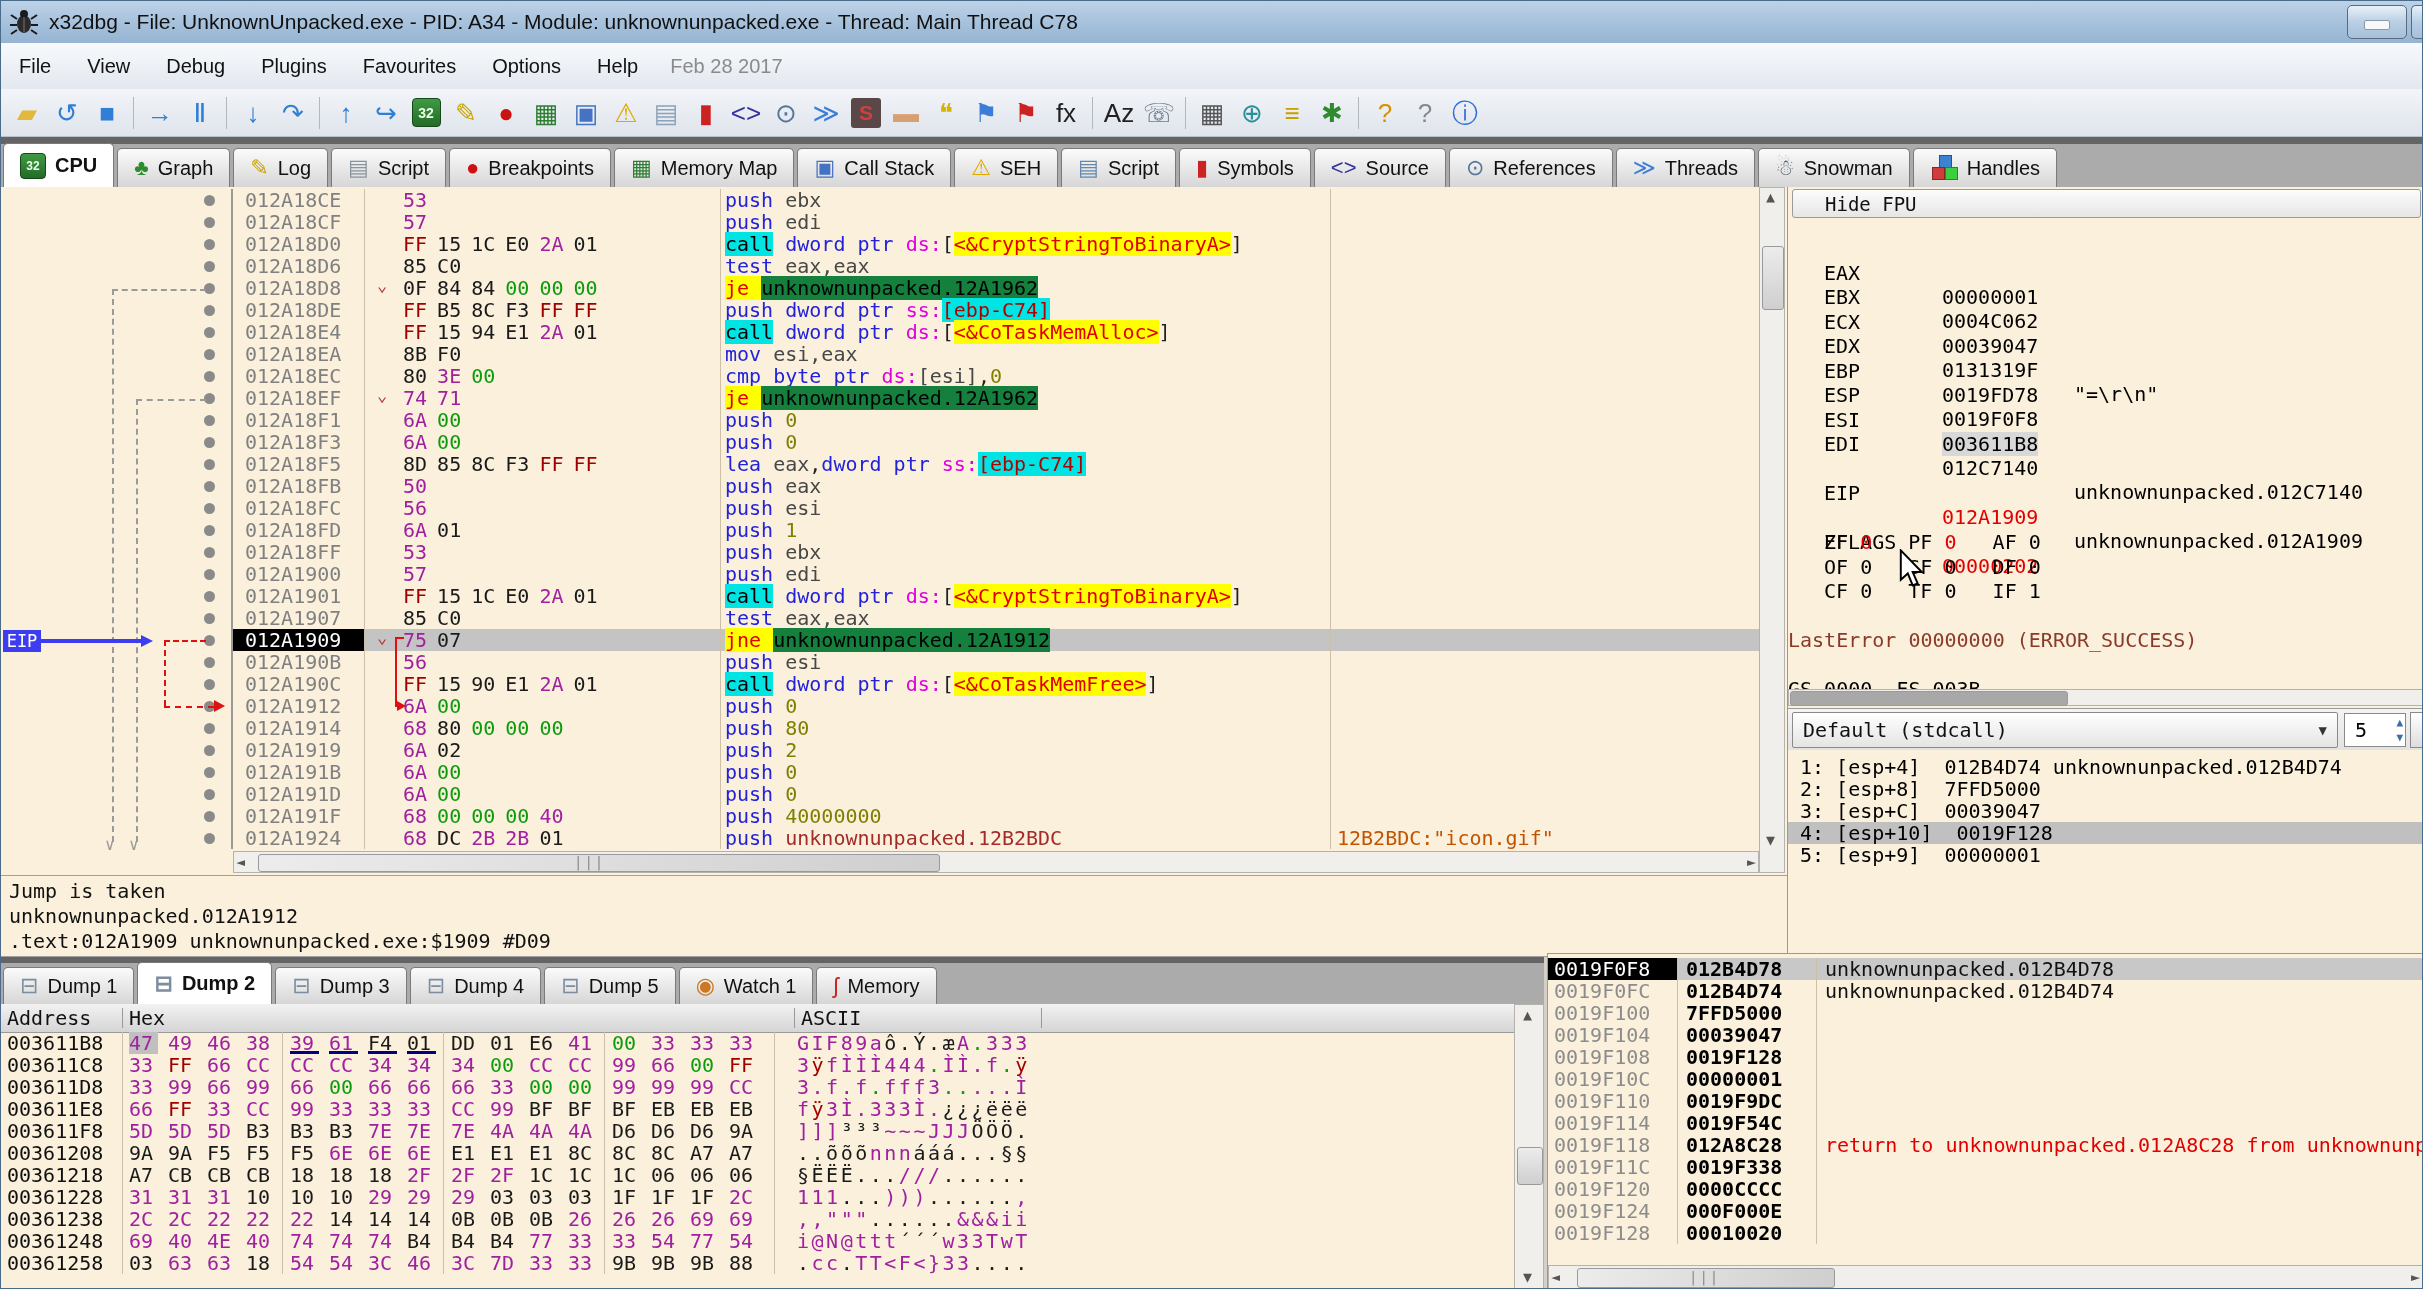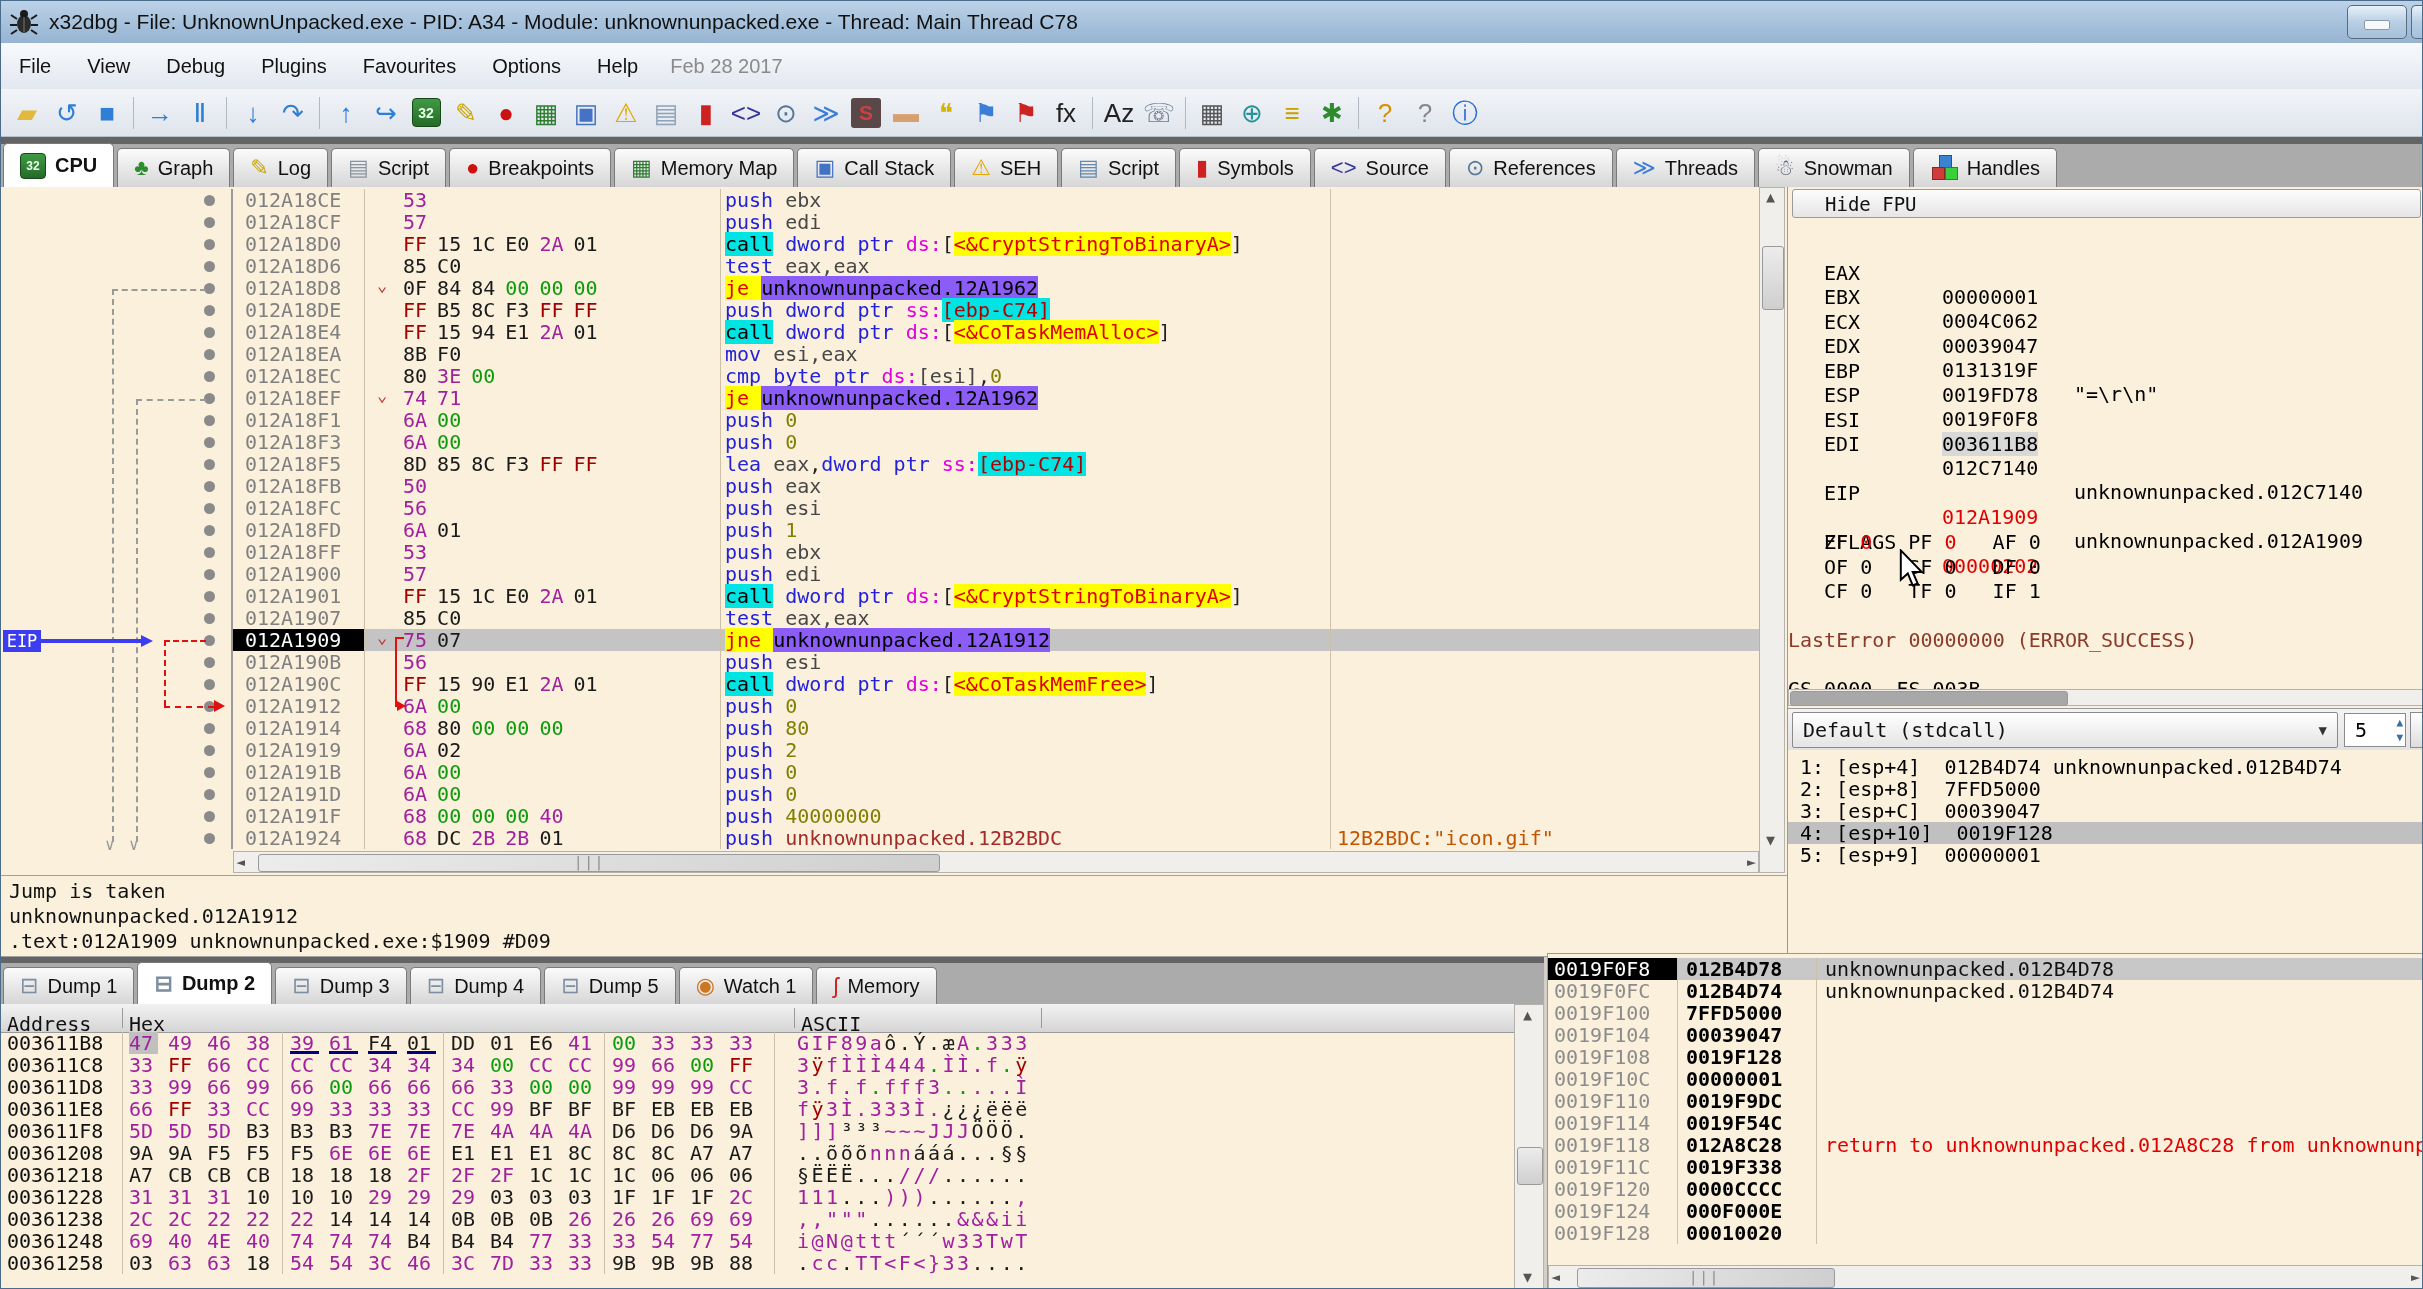--- a/index.html
+++ b/index.html
@@ -61,21 +61,21 @@
   .db{width:356px;padding-left:38px;border-right:1px solid #cdbfa8;flex:none;position:relative;}
   .di{width:610px;padding-left:4px;border-right:1px solid #cdbfa8;flex:none;}
   .dc{flex:1;padding-left:6px;color:#c25400;}
   .drow.cur .da{background:#000;color:#fff;}
   .drow.cur .db,.drow.cur .di,.drow.cur .dc{background:#c4c4c4;}
   .jmark{position:absolute;left:12px;top:-3px;color:#c03030;font-size:17px;}
   .byte{margin-right:10px;}
   .c0{color:#0b9c0b;} .cf{color:#a00000;} .cp{color:#a020a0;} .ck{color:#1a1a1a;}
   .t-mn{color:#2222dd;} .t-reg{color:#474747;} .t-imm{color:#7f7f00;} .t-seg{color:#e100e1;}
   .t-call{background:#00e4e4;color:#000;} .t-jcc{background:#ffff00;color:#e10000;}
-  .t-sym{background:#ffff00;color:#e10000;} .t-symop{background:#8b5cf6;color:#000;}
+  .t-sym{background:#ffff00;color:#e10000;} .t-symop{background:#15803d;color:#000;}
   .t-brk{background:#00e4e4;color:#b00000;} .t-plain{color:#222;} .t-addr{color:#a52a2a;}
   
   .dashv{position:absolute;border-left:2px dashed #9a9a9a;width:0;}
   .dashh{position:absolute;border-top:2px dashed #9a9a9a;height:0;}
   .dasharrow{position:absolute;color:#9a9a9a;font-size:16px;}
   .redv{position:absolute;border-left:2px dashed #e01010;width:0;}
   .redh{position:absolute;border-top:2px dashed #e01010;height:0;}
   .redsolidv{position:absolute;border-left:2px solid #e01010;width:0;}
   .redsolidh{position:absolute;border-top:2px solid #e01010;height:0;}
   .arrR{position:absolute;width:0;height:0;border-top:6px solid transparent;border-bottom:6px solid transparent;}
@@ -116,21 +116,21 @@
   #argcount{width:62px;height:34px;background:#fff;border:1px solid #8a8a8a;margin-left:6px;
     display:flex;align-items:center;font-size:20px;padding-left:10px;box-sizing:border-box;position:relative;}
   #argcount .spin{position:absolute;right:2px;top:1px;display:flex;flex-direction:column;font-size:11px;color:#3b6ea5;line-height:15px;}
   #ccstub{width:14px;height:34px;border:1px solid #8a8a8a;border-right:none;background:linear-gradient(#fff,#ddd);margin-left:4px;}
   .argrow{position:absolute;left:0;width:100%;height:22px;line-height:22px;white-space:pre;padding-left:12px;box-sizing:border-box;color:#000;}
   .argrow.sel{background:#c0c0c0;}
   
   #dumppane{position:absolute;left:0;top:1003px;width:1543px;height:286px;background:#faf0dc;overflow:hidden;}
   #dumphead{position:absolute;left:0;top:0;width:100%;height:28px;
     background:linear-gradient(#f2f2f2,#d5d5d5);border-bottom:1px solid #9a9a9a;font-size:20px;color:#111;}
-  #dumphead span{position:absolute;top:8px;}
+  #dumphead span{position:absolute;top:2px;}
   #dumphead .hsep{position:absolute;top:4px;width:1px;height:20px;background:#9a9a9a;}
   .hrow{display:flex;height:22px;line-height:22px;font-size:20px;white-space:pre;}
   .haddr{width:122px;padding-left:6px;color:#111;border-right:1px solid #cdbfa8;flex:none;box-sizing:border-box;}
   .hbytes{padding-left:6px;display:flex;flex:none;}
   .hb{display:inline-block;width:29px;margin-right:10px;text-align:left;}
   .hb.sel{background:#c0c0c0;}
   .hb.u{box-shadow:inset 0 -3px 0 #000080;}
   .gsep{width:1px;background:#cdbfa8;margin:0 7px 0 -3px;}
   .hascii{padding-left:22px;letter-spacing:2.5px;border-left:1px solid #cdbfa8;margin-left:6px;}
   .hascii span{}

